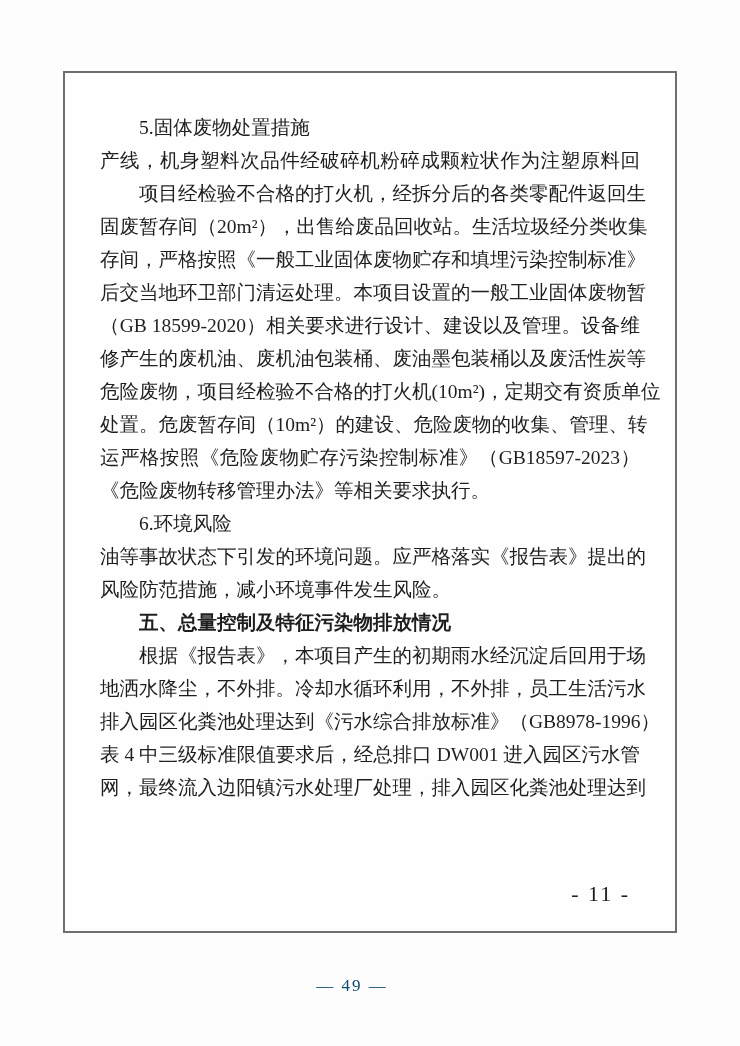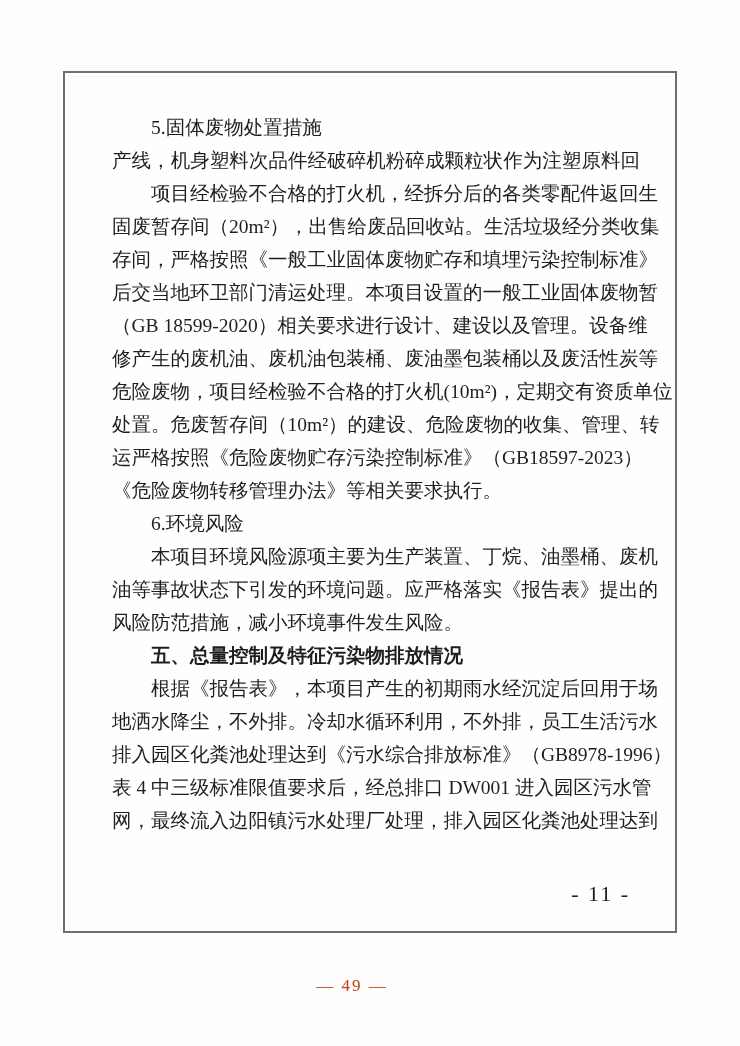--- a/index.html
+++ b/index.html
@@ -20,21 +20,20 @@
     height: 862px;
     box-sizing: border-box;
     border: 2px solid #6f6f6f;
     background: #fefefe;
   }
   .content {
     position: absolute;
     left: 35px;
     right: 35px;
     top: 38px;
-    margin-left: 12px;
   }
   .line {
     font-size: 19.5px;
     line-height: 33px;
     white-space: nowrap;
     color: #1e1e1e;
   }
   .line.indent { text-indent: 2em; }
   .line.stretch {
     text-align: justify;
@@ -53,42 +52,41 @@
     color: #1e1e1e;
   }
   .pagenum-outer {
     position: absolute;
     left: 0;
     width: 704px;
     top: 976px;
     text-align: center;
     font-size: 17px;
     letter-spacing: 2px;
-    color: #c2410c;
+    color: #0c4a6e;
   }
 </style>
 </head>
 <body>
 
 <div class="page-border">
   <div class="content">
       <div class="line indent">5.固体废物处置措施</div>
       <div class="line stretch">产线，机身塑料次品件经破碎机粉碎成颗粒状作为注塑原料回</div>
       <div class="line indent stretch">项目经检验不合格的打火机，经拆分后的各类零配件返回生</div>
       <div class="line stretch">固废暂存间（20m²），出售给废品回收站。生活垃圾经分类收集</div>
       <div class="line stretch">存间，严格按照《一般工业固体废物贮存和填埋污染控制标准》</div>
       <div class="line stretch">后交当地环卫部门清运处理。本项目设置的一般工业固体废物暂</div>
       <div class="line stretch">（GB 18599-2020）相关要求进行设计、建设以及管理。设备维</div>
       <div class="line stretch">修产生的废机油、废机油包装桶、废油墨包装桶以及废活性炭等</div>
       <div class="line stretch">危险废物，项目经检验不合格的打火机(10m²)，定期交有资质单位</div>
       <div class="line stretch">处置。危废暂存间（10m²）的建设、危险废物的收集、管理、转</div>
       <div class="line stretch">运严格按照《危险废物贮存污染控制标准》（GB18597-2023）</div>
       <div class="line">《危险废物转移管理办法》等相关要求执行。</div>
       <div class="line indent">6.环境风险</div>
-      <div class="line indent stretch">本项目环境风险源项主要为生产装置、丁烷、油墨桶、废机</div>
       <div class="line stretch">油等事故状态下引发的环境问题。应严格落实《报告表》提出的</div>
       <div class="line">风险防范措施，减小环境事件发生风险。</div>
       <div class="line indent bold">五、总量控制及特征污染物排放情况</div>
       <div class="line indent stretch">根据《报告表》，本项目产生的初期雨水经沉淀后回用于场</div>
       <div class="line stretch">地洒水降尘，不外排。冷却水循环利用，不外排，员工生活污水</div>
       <div class="line stretch">排入园区化粪池处理达到《污水综合排放标准》（GB8978-1996）</div>
       <div class="line stretch">表 4 中三级标准限值要求后，经总排口 DW001 进入园区污水管</div>
       <div class="line stretch">网，最终流入边阳镇污水处理厂处理，排入园区化粪池处理达到</div>
     </div>
   <div class="pagenum-inner">- 11 -</div>

